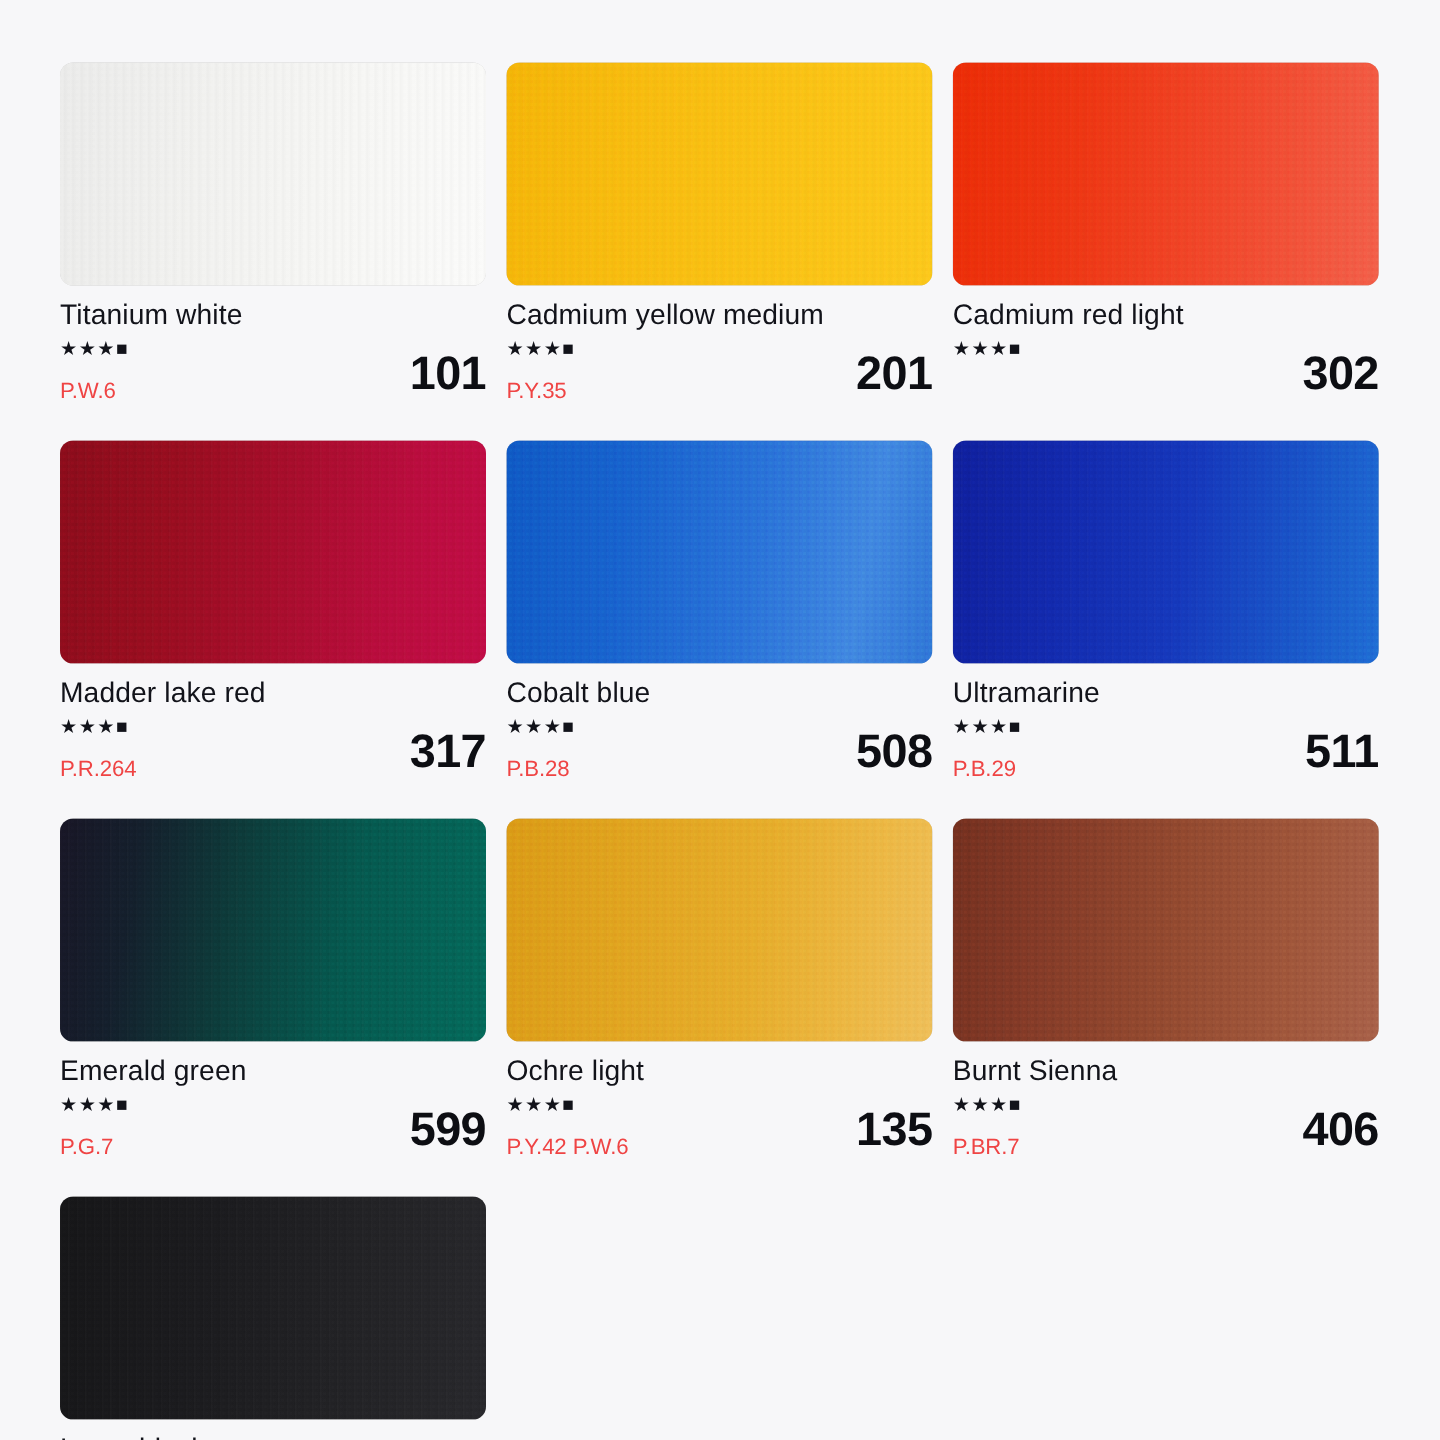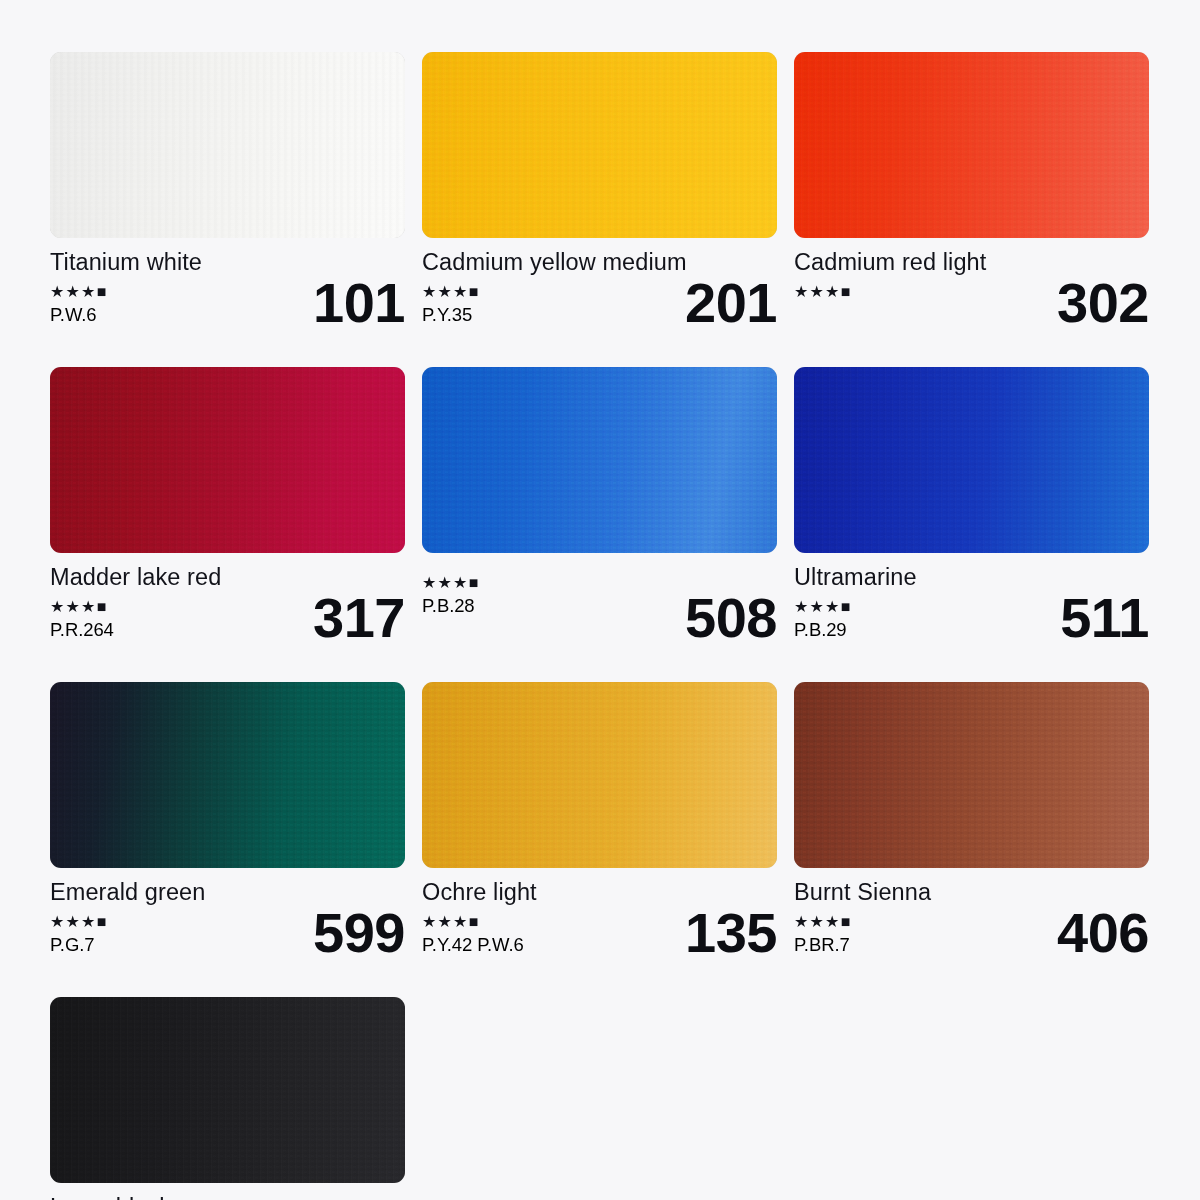--- a/index.html
+++ b/index.html
@@ -100,33 +100,33 @@
     font-size: 16px;
     letter-spacing: 1.2px;
     color: #12131a;
     line-height: 1;
     display: block;
     height: 17px;
   }
 
   .pigment {
     display: block;
-    margin-top: 3px;
+    margin-top: 14px;
     font-size: 18.5px;
     letter-spacing: -0.1px;
-    color: #000000;
+    color: #ef4444;
     line-height: 1.15;
     white-space: nowrap;
   }
 
   .code {
     position: absolute;
     right: 0;
     bottom: -2px;
-    font-size: 56px;
+    font-size: 39px;
     font-weight: 700;
     letter-spacing: -0.5px;
     color: #0d0e13;
     line-height: 1;
   }
 </style>
 </head>
 <body style="background: rgb(247, 247, 249);">
 
 <div id="chart">
@@ -194,20 +194,21 @@
     </div>
   </div>
 
   <div class="swatch-cell">
     <div class="chip">
       <div class="paint" style="background: linear-gradient(100deg, rgb(15, 90, 198) 0%, rgb(23, 99, 207) 28%, rgb(42, 116, 218) 58%, rgb(65, 137, 226) 82%, rgb(47, 119, 216) 100%);"></div>
       <div class="weave"></div>
       <div class="grain"></div>
     </div>
     <div class="info">
+      <div class="pname">Cobalt blue</div>
       <div class="meta">
         <span class="rating">★★★■</span>
         <span class="pigment">P.B.28</span>
       </div>
       <div class="code">508</div>
     </div>
   </div>
 
   <div class="swatch-cell">
     <div class="chip">

